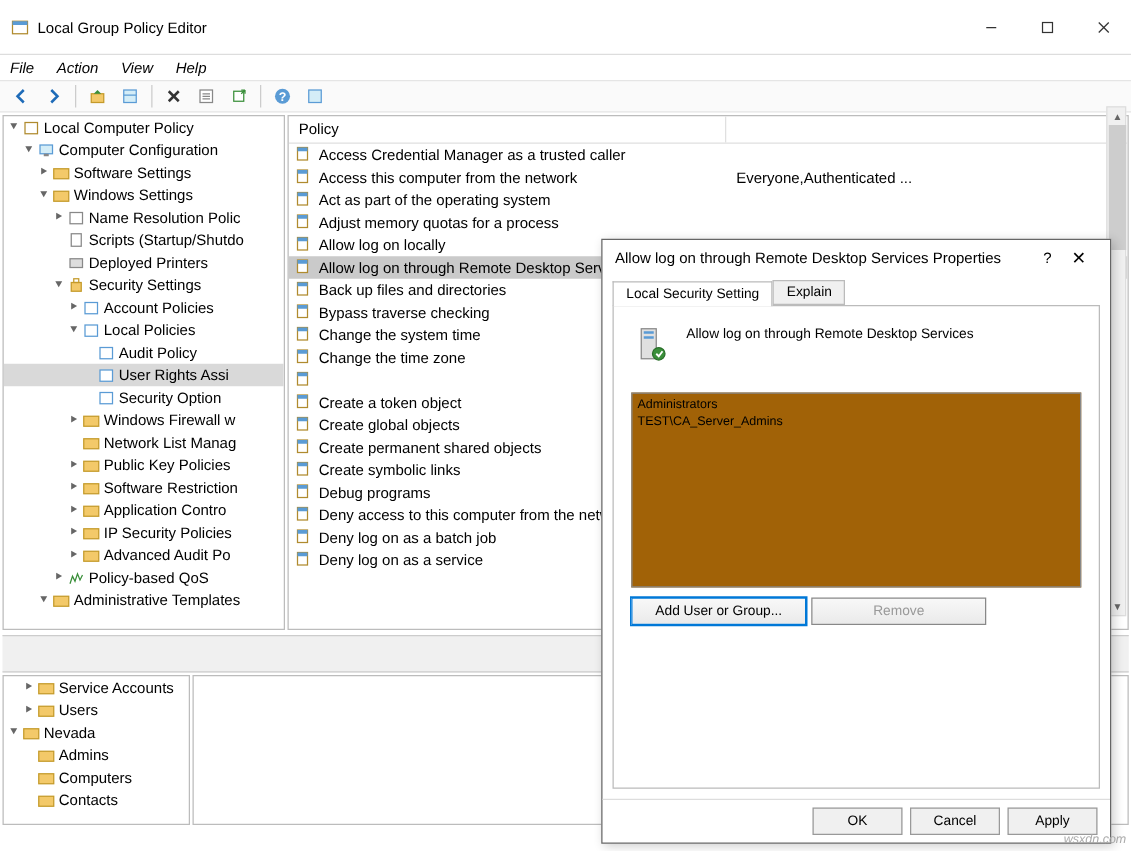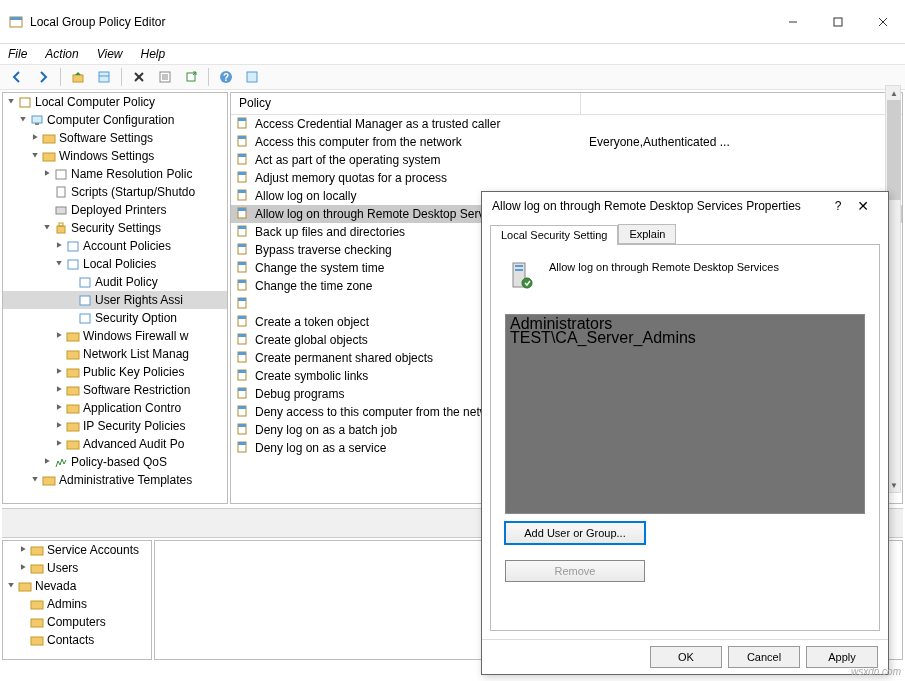--- a/index.html
+++ b/index.html
@@ -41,22 +41,22 @@
 .dialog { position: absolute; left: 481px; top: 191px; width: 408px; height: 484px; background: #fff; border: 1px solid #666; box-shadow: 2px 2px 8px rgba(0,0,0,0.2); display: flex; flex-direction: column; }
 .dlg-title { height: 28px; display: flex; align-items: center; padding: 0 10px; font-size: 12px; }
 .dlg-title .t { flex: 1; }
 .dlg-title .q { width: 20px; text-align: center; }
 .dlg-title .x { width: 30px; text-align: center; font-size: 14px; }
 .dlg-tabs { display: flex; padding: 4px 8px 0 8px; }
 .dlg-tab { padding: 3px 10px; border: 1px solid #bbb; border-bottom: none; background: #fff; font-size: 11px; position: relative; top: 1px; }
 .dlg-tab.inactive { background: #f0f0f0; border-bottom: 1px solid #bbb; top: 0; }
 .dlg-body { flex: 1; border: 1px solid #bbb; margin: 0 8px 8px 8px; padding: 14px; display: flex; flex-direction: column; }
 .dlg-head { display: flex; align-items: flex-start; gap: 12px; margin-bottom: 20px; }
-.dlg-listbox { border: 1px solid #888; height: 200px; padding: 2px 4px; font-size: 16px; line-height: 14px; background: #737373; }
-.dlg-btns { display: flex; gap: 16px; margin-top: 8px; flex-direction: column; }
+.dlg-listbox { border: 1px solid #888; height: 156px; padding: 2px 4px; font-size: 10px; line-height: 14px; background: #a16207; }
+.dlg-btns { display: flex; gap: 4px; margin-top: 8px; }
 .dlg-btn { width: 140px; height: 22px; font-size: 11px; border: 1px solid #888; background: linear-gradient(#f8f8f8,#eaeaea); text-align: center; line-height: 20px; }
 .dlg-btn.focus { border: 1px solid #0078d7; box-shadow: 0 0 0 1px #0078d7; }
 .dlg-btn.disabled { color: #999; }
 .dlg-footer { display: flex; justify-content: flex-end; gap: 6px; padding: 6px 10px; border-top: 1px solid #ddd; }
 .dlg-footer .fbtn { width: 72px; height: 22px; border: 1px solid #999; background: #f0f0f0; text-align: center; line-height: 20px; font-size: 11px; }
 .scrollbar-v { position: absolute; right: 4px; top: 85px; width: 16px; height: 408px; background: #f0f0f0; border: 1px solid #ddd; }
 .scrollbar-v .thumb { position: absolute; top: 14px; left: 1px; width: 14px; height: 100px; background: #cdcdcd; }
 .scrollbar-v .arr { position: absolute; left: 0; width: 16px; height: 14px; display: flex; align-items: center; justify-content: center; font-size: 8px; color: #666; }
 </style>
 </head>

